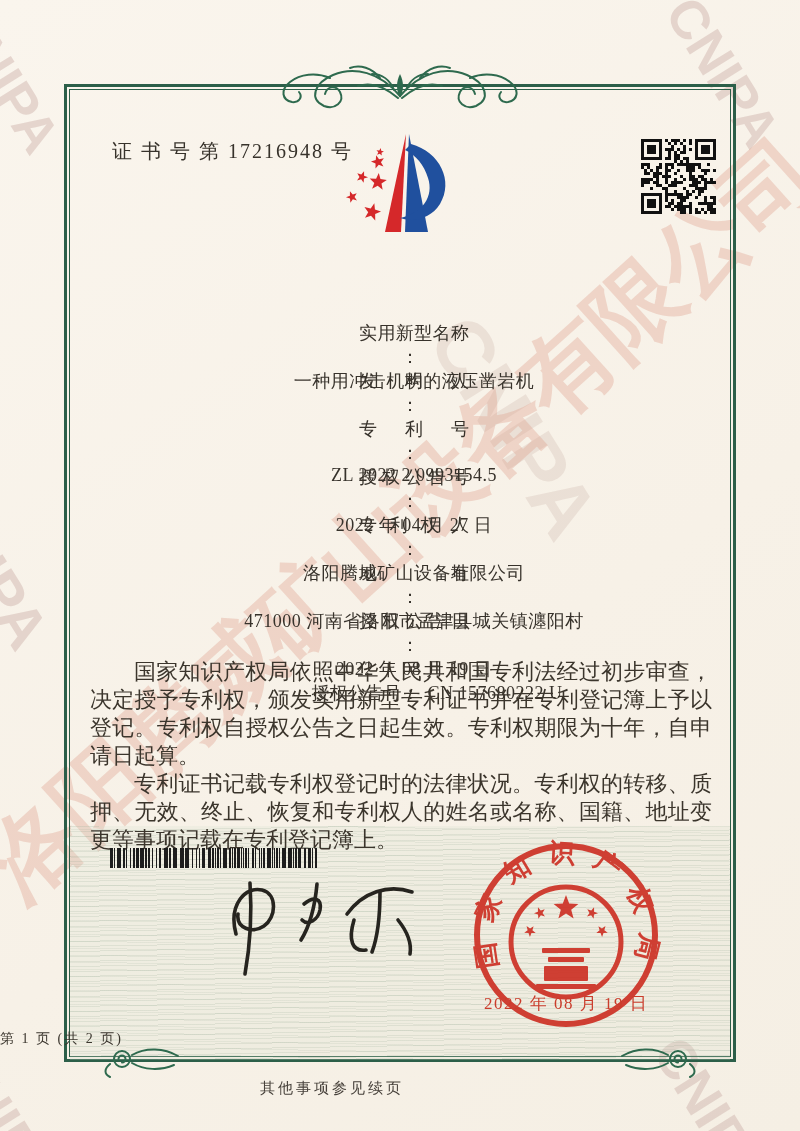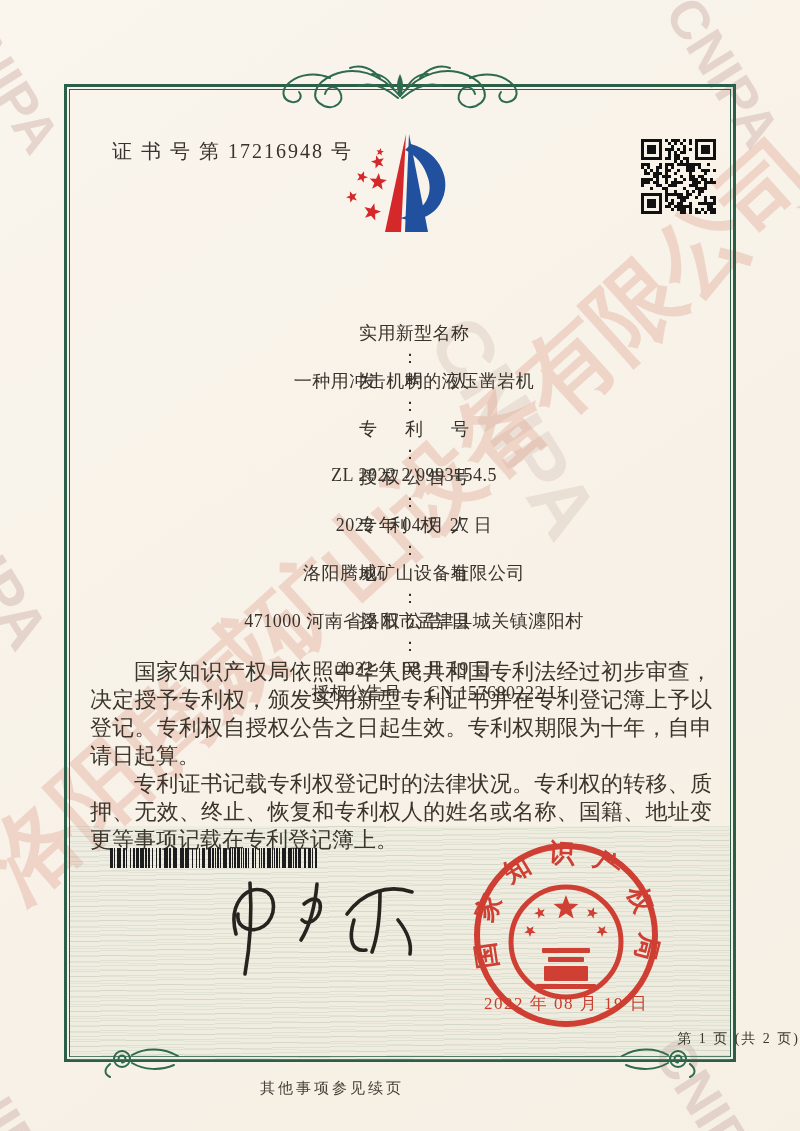--- a/index.html
+++ b/index.html
@@ -52,21 +52,21 @@
 
   
   .sig-labels{position:absolute;left:114px;top:903px;z-index:4;color:#2e2a25;
     font-family:"Liberation Sans","DejaVu Sans",sans-serif;font-size:18px;line-height:34px;}
   .sig-script{position:absolute;left:222px;top:878px;width:215px;height:108px;z-index:4;}
 
   
   .seal{position:absolute;left:466px;top:835px;width:206px;height:200px;z-index:5;opacity:0.93;}
 
   
-  .page-info{position:absolute;left:0;top:1030px;width:800px;text-align:right;z-index:4;
+  .page-info{position:absolute;left:0;top:1030px;width:800px;text-align:left;z-index:4;
     font-size:14px;letter-spacing:2px;color:#3b362e;}
   .footer-note{position:absolute;left:0;top:1079px;width:664px;text-align:center;z-index:4;
     font-size:15px;letter-spacing:3px;color:#46403a;}
 </style>
 </head>
 <body>
 
 <div class="page">
 
   <div class="wm wm-agency" style="left:-14px;top:-8px;font-size:54px;">CNIPA</div>

